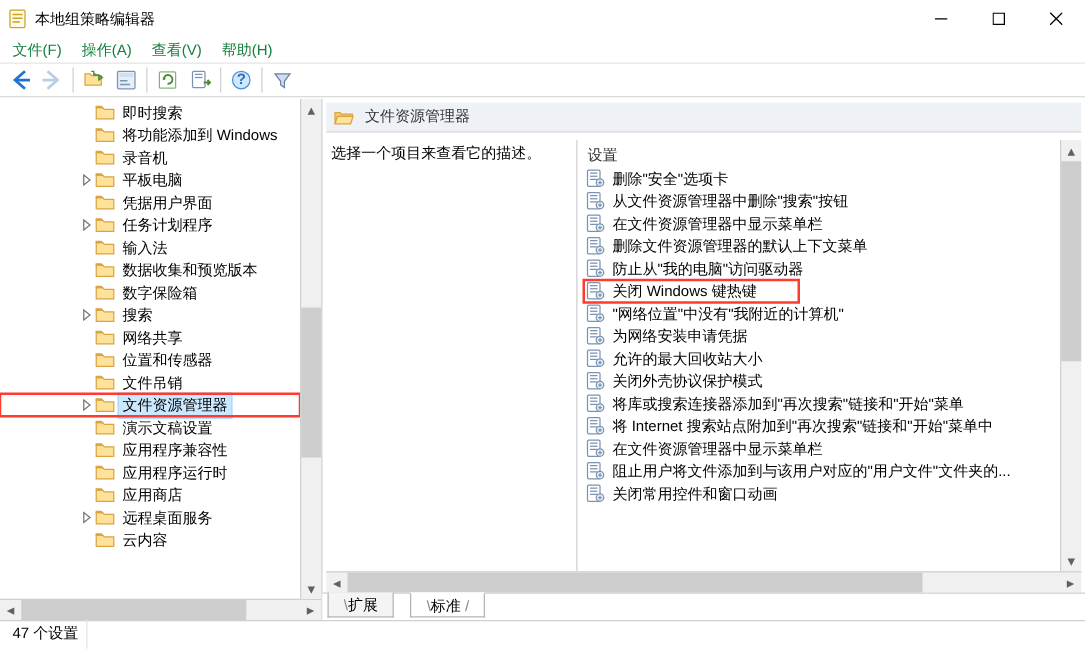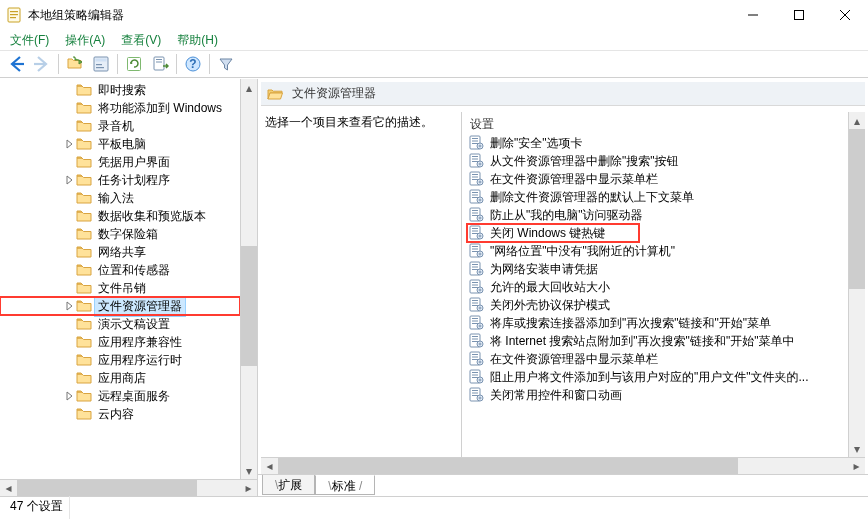--- a/index.html
+++ b/index.html
@@ -59,21 +59,21 @@
   .settings-list { flex: 1; padding-top: 2px; }
   .col-header { height: 20px; display: flex; align-items: center; padding-left: 4px; color: #333; border-bottom: 0; }
   .s-row { display: flex; align-items: center; height: 18px; padding-left: 2px; white-space: nowrap; }
   .s-row.boxed { position: relative; }
   .s-row.boxed::after { content: ""; position: absolute; left: 0; top: -1px; bottom: -1px; width: 170px; border: 2px solid #ff3b30; pointer-events: none; }
   .s-label { padding: 1px 3px; }
 
   .setting-icon { width: 16px; height: 16px; margin-right: 3px; flex-shrink: 0; }
 
   
-  .tabstrip { height: 22px; display: flex; align-items: center; padding-left: 4px; gap: 0; border-top: 1px solid #d0d0d0; background: #fff; }
+  .tabstrip { height: 22px; display: flex; align-items: flex-start; padding-left: 4px; gap: 13px; border-top: 1px solid #d0d0d0; background: #fff; }
   .tabbtn { height: 20px; padding: 2px 12px 0 12px; border: 1px solid #b5b5b5; border-top: none; background: #f4f4f4; position: relative; top: -1px; }
   .tabbtn.active { background: #fff; border-top: 1px solid #fff; z-index: 1; }
   .tabbtn .lead { color: #888; }
 
   
   .statusbar { height: 20px; border-top: 1px solid #d0d0d0; display: flex; align-items: center; padding-left: 4px; }
   .statusseg { padding: 12px 6px; height: 100%; display: flex; align-items: center; border-right: 1px solid #e5e5e5; }
 
   .disabled { color: #a8a8a8 !important; }
 </style>
@@ -304,20 +304,32 @@
             </svg>
             <span class="tree-label">数据收集和预览版本</span>
           </div>
           <div class="tree-row">
             <span class="spacer" style="width: 62px;"></span>
             <span class="expander"></span>
             <svg class="folder-icon" viewBox="0 0 16 16">
               <use href="#svg-folder"></use>
             </svg>
             <span class="tree-label">数字保险箱</span>
+          </div>
+          <div class="tree-row">
+            <span class="spacer" style="width: 62px;"></span>
+            <span class="expander">
+              <svg width="9" height="10" viewBox="0 0 9 10">
+                <use href="#svg-expander-closed"></use>
+              </svg>
+            </span>
+            <svg class="folder-icon" viewBox="0 0 16 16">
+              <use href="#svg-folder"></use>
+            </svg>
+            <span class="tree-label">搜索</span>
           </div>
           <div class="tree-row">
             <span class="spacer" style="width: 62px;"></span>
             <span class="expander"></span>
             <svg class="folder-icon" viewBox="0 0 16 16">
               <use href="#svg-folder"></use>
             </svg>
             <span class="tree-label">网络共享</span>
           </div>
           <div class="tree-row">

